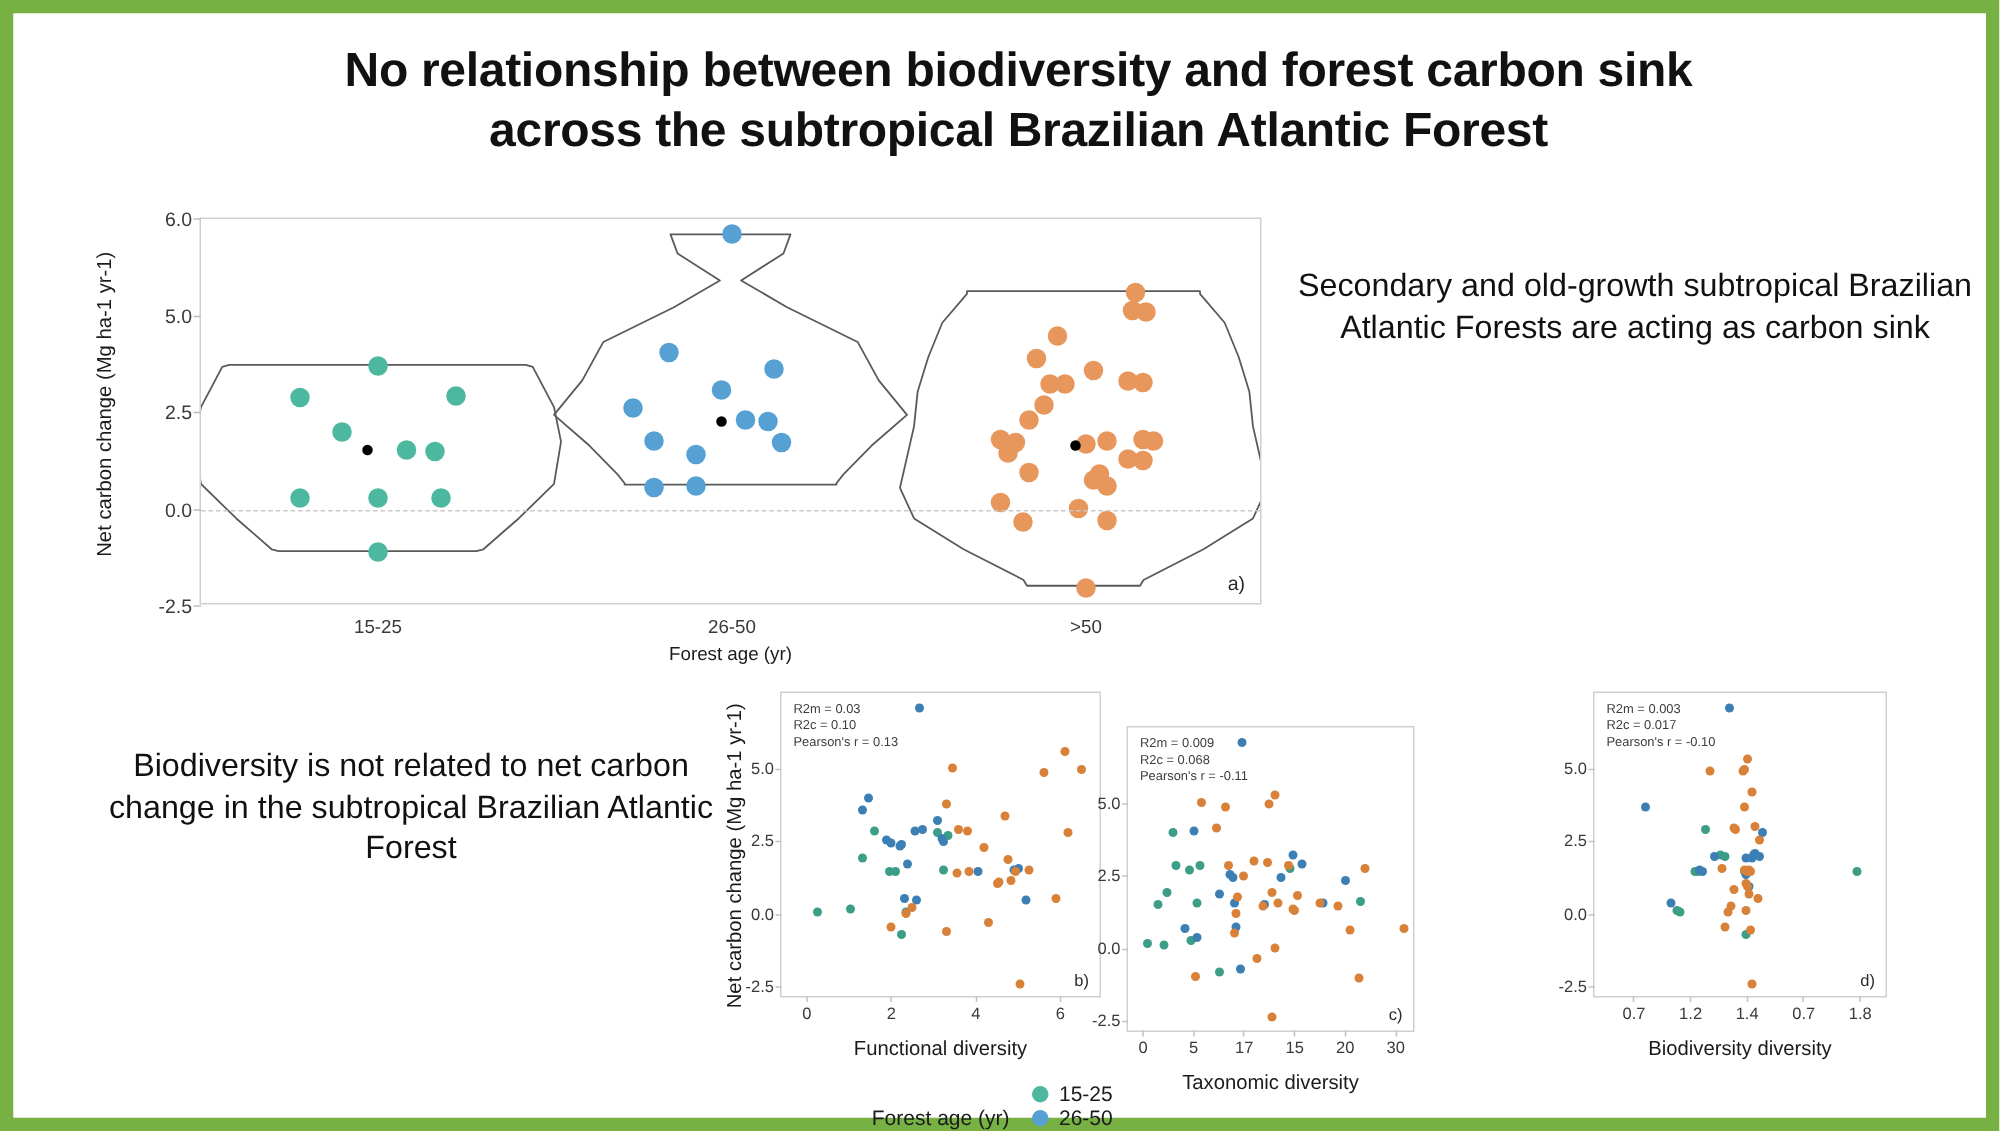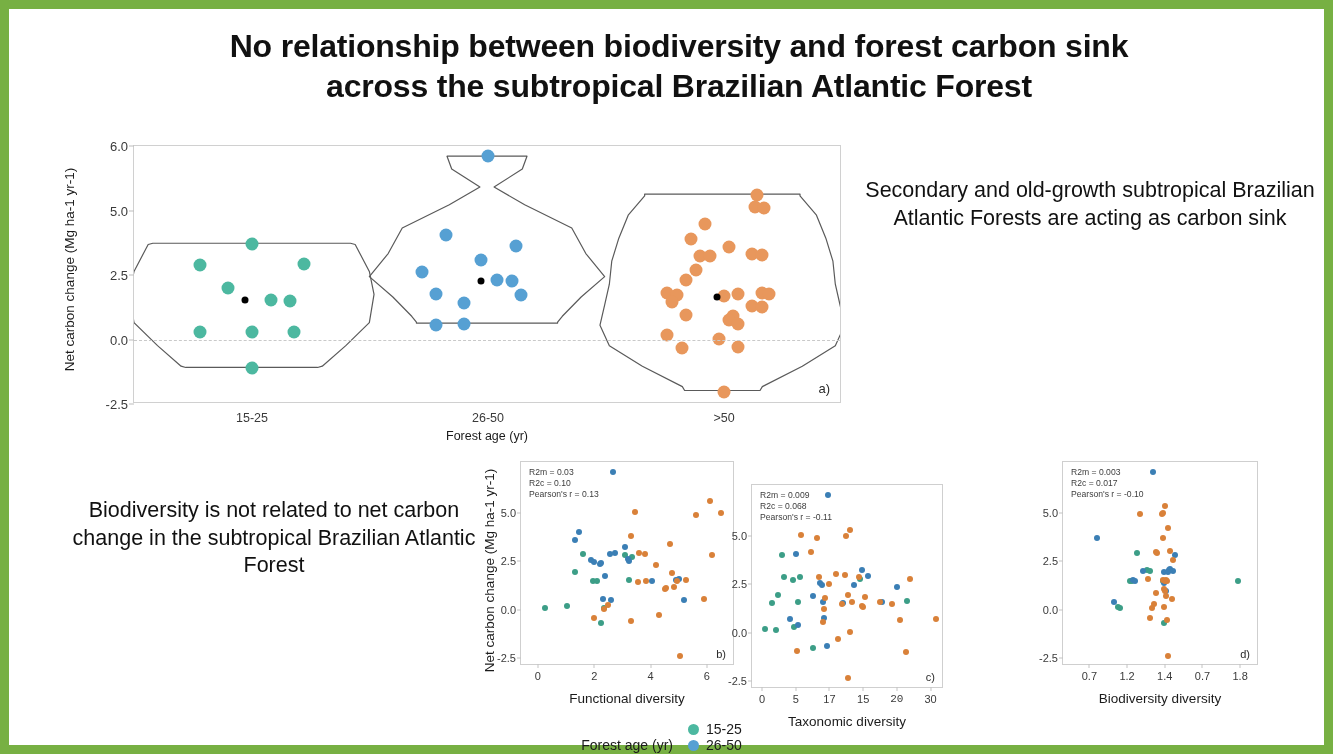--- a/index.html
+++ b/index.html
@@ -338,21 +338,21 @@
           <div class="sp-ytick" style="top: 50.5143px;">5.0</div>
           <div class="sp-ytick-mark" style="top: 50.5143px;"></div>
           <div class="sp-xtick" style="left: 10.1053px;">0</div>
           <div class="sp-xtick-mark" style="left: 10.1053px;"></div>
           <div class="sp-xtick" style="left: 43.7895px;">5</div>
           <div class="sp-xtick-mark" style="left: 43.7895px;"></div>
           <div class="sp-xtick" style="left: 77.4737px;">17</div>
           <div class="sp-xtick-mark" style="left: 77.4737px;"></div>
           <div class="sp-xtick" style="left: 111.158px;">15</div>
           <div class="sp-xtick-mark" style="left: 111.158px;"></div>
-          <div class="sp-xtick" style="left: 144.842px; font-family: Liberation Mono, monospace;">20</div>
+          <div class="sp-xtick" style="left: 144.842px;">20</div>
           <div class="sp-xtick-mark" style="left: 144.842px;"></div>
           <div class="sp-xtick" style="left: 178.526px;">30</div>
           <div class="sp-xtick-mark" style="left: 178.526px;"></div>
           <div class="sdot t" style="left: 30.3158px; top: 69.9429px;"></div>
           <div class="sdot t" style="left: 31.6632px; top: 92.2857px;"></div>
           <div class="sdot t" style="left: 25.6px; top: 109.771px;"></div>
           <div class="sdot t" style="left: 20.2105px; top: 117.543px;"></div>
           <div class="sdot t" style="left: 41.0947px; top: 95.2px;"></div>
           <div class="sdot t" style="left: 47.8316px; top: 92.2857px;"></div>
           <div class="sdot t" style="left: 46.4842px; top: 116.571px;"></div>

